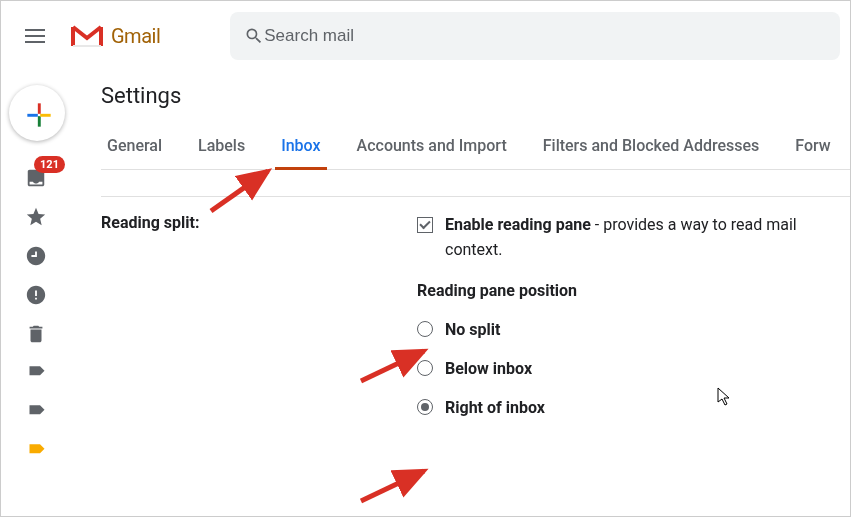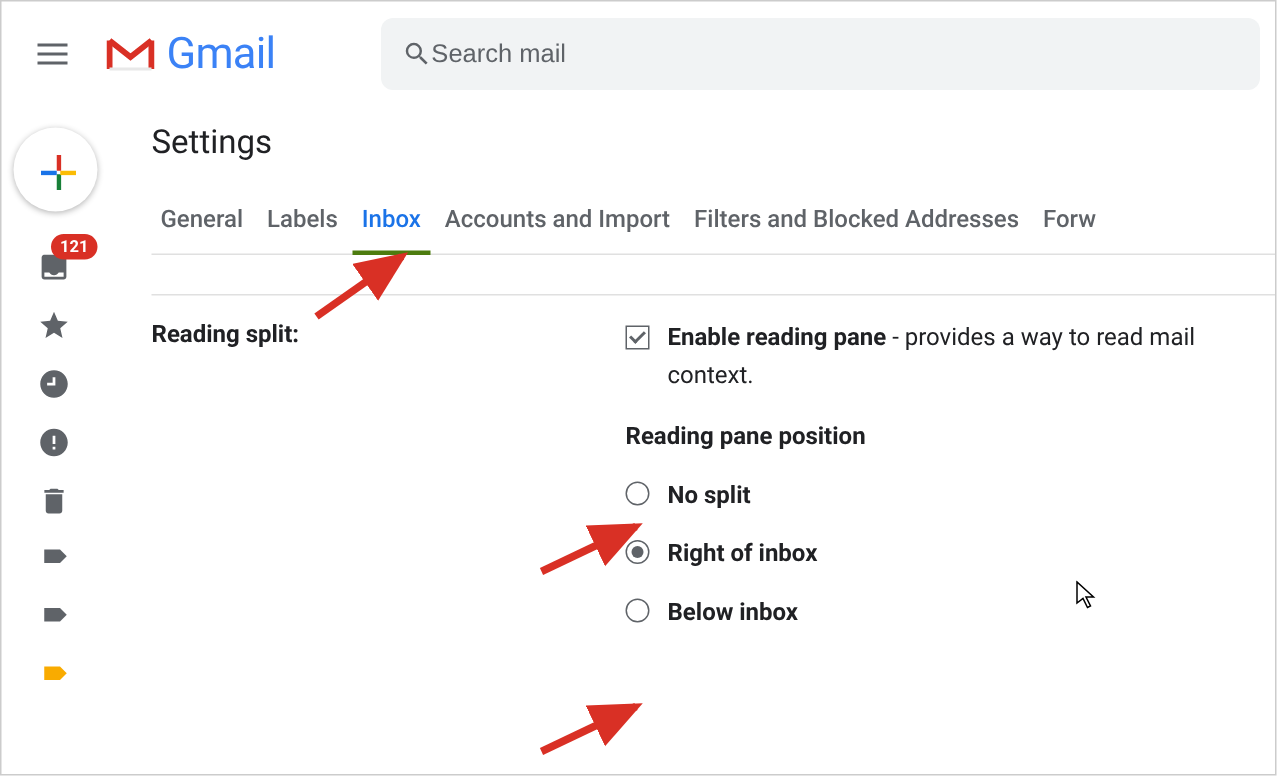--- a/index.html
+++ b/index.html
@@ -4,37 +4,37 @@
 <style>
 * { box-sizing: border-box; margin: 0; padding: 0; }
 body { font-family: 'Google Sans', Roboto, Arial, sans-serif; font-size: 16px; color: #202124; background: #fff; width: 851px; height: 517px; overflow: hidden; position: relative; border: 1px solid #ccc; }
 .header { display: flex; align-items: center; height: 70px; padding: 0 10px; gap: 8px; }
 .menu-btn { width: 48px; height: 48px; border-radius: 50%; display: flex; align-items: center; justify-content: center; cursor: pointer; }
 .menu-icon { width: 20px; height: 14px; display: flex; flex-direction: column; justify-content: space-between; }
 .menu-icon span { display: block; height: 2px; background: #5f6368; }
 .logo { display: flex; align-items: center; gap: 8px; margin-left: 4px; }
 .logo-m { width: 32px; height: 24px; position: relative; }
 .logo-m svg { width: 100%; height: 100%; }
-.logo-text { font-size: 29px; color: #3b82f6; letter-spacing: -0.5px; }
+.logo-text { font-size: 20px; color: #a16207; letter-spacing: -0.5px; }
 .search { margin-left: 62px; flex: 1; background: #f1f3f4; border-radius: 8px; height: 48px; display: flex; align-items: center; padding: 0 14px; max-width: 720px; }
 .search-icon { width: 20px; height: 20px; fill: #5f6368; }
 .search input { border: none; background: transparent; font-size: 17px; color: #5f6368; outline: none; flex: 1; }
 .search input::placeholder { color: #5f6368; }
 .body-row { display: flex; }
 .left-rail { width: 72px; display: flex; flex-direction: column; align-items: center; padding-top: 14px; gap: 15px; }
 .compose-btn { width: 56px; height: 56px; border-radius: 50%; background: #fff; box-shadow: 0 1px 4px rgba(0,0,0,0.3); display: flex; align-items: center; justify-content: center; position: relative; margin-bottom: 10px; }
 .plus-icon { position: relative; width: 24px; height: 24px; }
 .rail-item { width: 24px; height: 24px; position: relative; display: flex; align-items: center; justify-content: flex-start; }
 .rail-item svg { fill: #5f6368; }
 .badge { position: absolute; top: -10px; right: -16px; background: #d93025; color: #fff; font-size: 11px; font-weight: 700; padding: 2px 6px; border-radius: 10px; }
 .main { flex: 1; padding-left: 28px; padding-top: 12px; }
 .settings-title { font-size: 22px; color: #202124; font-weight: 400; margin-bottom: 28px; }
-.tabs { display: flex; gap: 4px; border-bottom: 1px solid #e0e0e0; font-size: 16px; font-weight: 500; position: relative; }
+.tabs { display: flex; gap: 24px; border-bottom: 1px solid #e0e0e0; font-size: 16px; font-weight: 500; position: relative; }
 .tab { padding: 0 6px 12px 6px; color: #5f6368; cursor: pointer; white-space: nowrap; }
-.tab.active { color: #1a73e8; border-bottom: 3px solid #4d7c0f; margin-bottom: -1px; }
+.tab.active { color: #1a73e8; border-bottom: 3px solid #c2410c; margin-bottom: -1px; }
 .content { padding-top: 14px; font-size: 16px; color: #202124; }
 .deselect-note { margin-left: 316px; margin-bottom: 100px; }
 .divider { height: 1px; background: #e0e0e0; margin: 12px 0 16px 0; }
 .setting-row { display: flex; }
 .setting-label { width: 316px; font-weight: 700; font-size: 16px; flex-shrink: 0; }
 .setting-body { flex: 1; font-size: 16px; }
 .check-line { display: flex; align-items: flex-start; gap: 12px; margin-bottom: 6px; }
 .check-box { width: 16px; height: 16px; border: 1.5px solid #5f6368; display: flex; align-items: center; justify-content: center; margin-top: 4px; flex-shrink: 0; }
 .check-mark { width: 10px; height: 6px; border-left: 2px solid #5f6368; border-bottom: 2px solid #5f6368; transform: rotate(-45deg) translate(1px,-1px); }
 .check-text { line-height: 1.55; }
@@ -156,28 +156,28 @@
             <div class="check-text">
               <strong>Enable reading pane</strong><span> - provides a way to read mail context.</span>
             </div>
           </div>
           <div class="pos-title">Reading pane position</div>
           <div class="radio-line">
             <div class="radio"></div>
             <div class="radio-label">No split</div>
           </div>
           <div class="radio-line">
+            <div class="radio"></div>
+            <div class="radio-label">Below inbox</div>
+          </div>
+          <div class="radio-line">
             <div class="radio">
                 <div class="radio-dot"></div>
               </div>
             <div class="radio-label">Right of inbox</div>
-          </div>
-          <div class="radio-line">
-            <div class="radio"></div>
-            <div class="radio-label">Below inbox</div>
           </div>
         </div>
       </div>
     </div>
   </div>
 </div>
 
 <svg class="arrow" style="left:205px; top:160px;" width="80" height="60" viewBox="0 0 80 60">
     <defs>
       <marker id="ah1" markerWidth="8" markerHeight="8" refX="6" refY="3" orient="auto">

